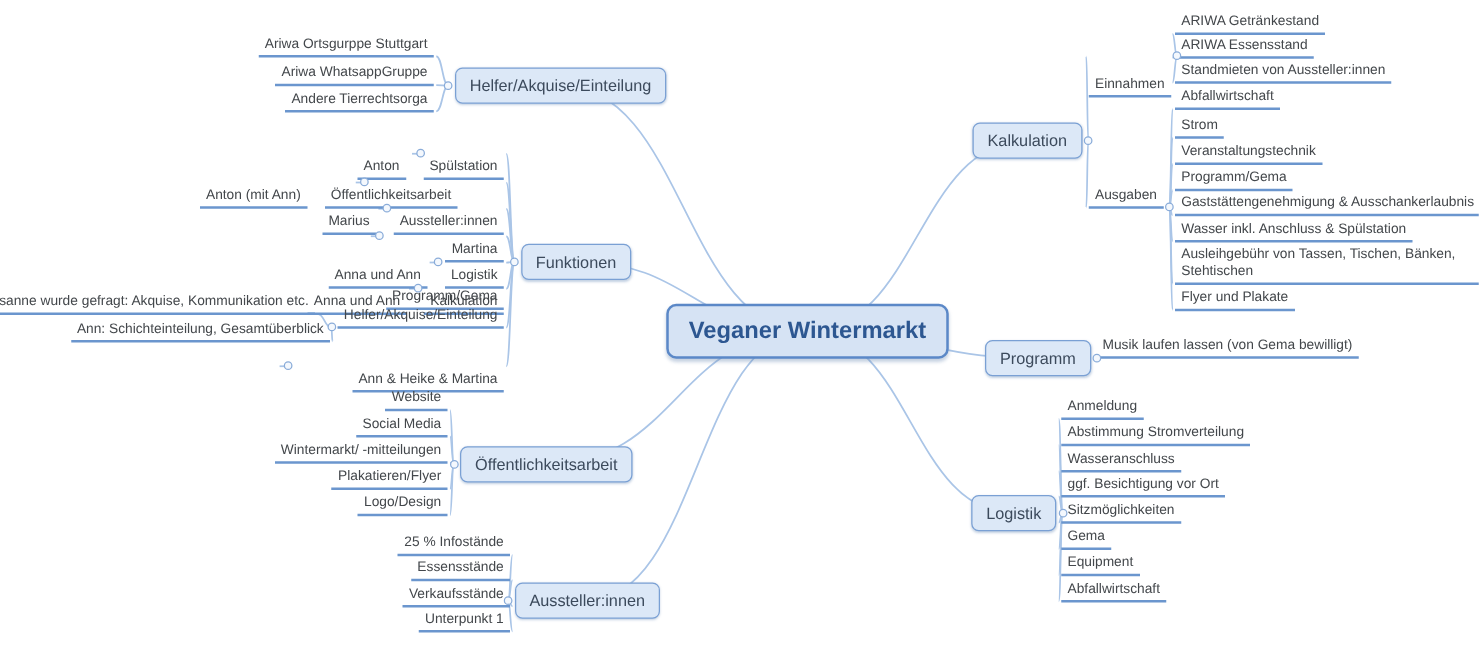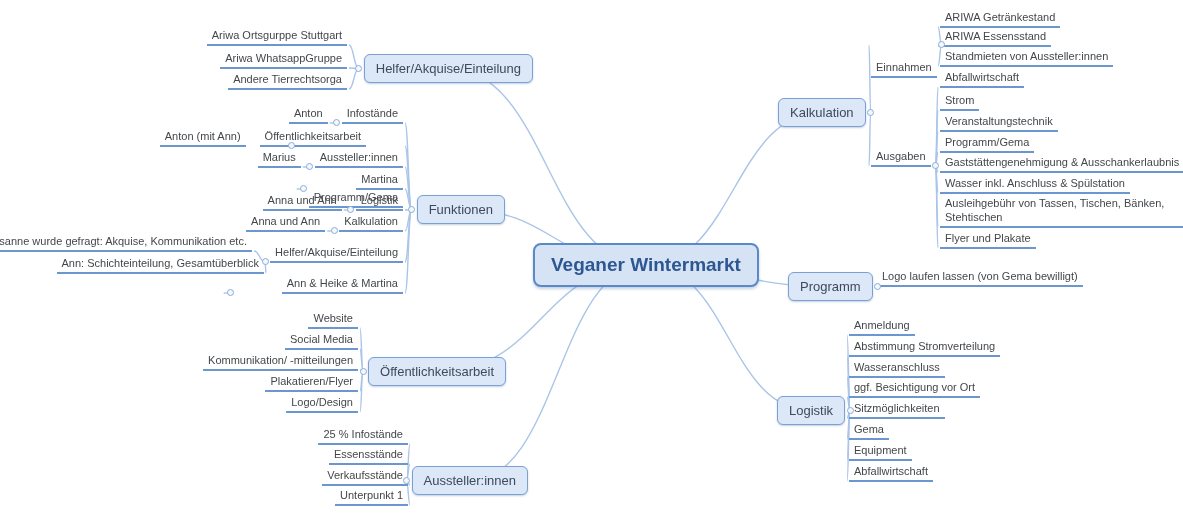--- a/index.html
+++ b/index.html
@@ -15,21 +15,21 @@
   .box{
     background:#dce8f7;border:1.4px solid #7aa0d4;border-radius:6px;
     color:#3c4a5c;font-size:13px;line-height:17px;padding:5px 11px;
     white-space:nowrap;box-shadow:0 1px 2px rgba(120,150,190,.45);
   }
   .line{
     position:absolute;z-index:2;font-size:11px;line-height:14px;color:#43474b;
     padding:0 5px 2px 5px;border-bottom:2px solid #6b96ce;white-space:nowrap;
   }
   .pair{position:absolute;z-index:2;display:flex;align-items:flex-end;}
-  .pair .line{position:static;}
+  .pair .line{position:static;margin-top:20px;}
   .pair .parentline{margin-left:14px;}
   .wrap{white-space:normal;width:250px;}
   .dot{
     position:absolute;z-index:3;width:7px;height:7px;border-radius:50%;
     background:#f4f8fd;border:1px solid #8aacd9;box-sizing:border-box;
   }
 </style>
 </head>
 <body>
 
@@ -105,21 +105,21 @@
   <div class="node box" id="nR0" style="left:778px;top:98px;">Kalkulation</div>
   <div class="node box" id="nR1" style="left:788px;top:272px;">Programm</div>
   <div class="node box" id="nR2" style="left:777px;top:396px;">Logistik</div>
 
   <div class="line" id="nL0c0" style="right:836px;top:28px;">Ariwa Ortsgurppe Stuttgart</div>
   <div class="line" id="nL0c1" style="right:836px;top:51px;">Ariwa WhatsappGruppe</div>
   <div class="line" id="nL0c2" style="right:836px;top:72px;">Andere Tierrechtsorga</div>
 
   <div class="pair" style="right:780px;top:106px;">
     <span class="line" id="nL1c0a">Anton</span>
-    <span class="line parentline" id="nL1c0">Infostände</span>
+    <span class="line parentline" id="nL1c0">Spülstation</span>
   </div>
   <div class="pair" style="right:817px;top:129px;">
     <span class="line" id="nL1c1a">Anton (mit Ann)</span>
     <span class="line parentline" id="nL1c1">Öffentlichkeitsarbeit</span>
   </div>
   <div class="pair" style="right:780px;top:150px;">
     <span class="line" id="nL1c2a">Marius</span>
     <span class="line parentline" id="nL1c2">Aussteller:innen</span>
   </div>
   <div class="pair" style="right:780px;top:172px;flex-direction:column;">
@@ -138,21 +138,21 @@
   <div class="line" id="nL1c6" style="right:780px;top:245px;">Helfer/Akquise/Einteilung</div>
   <div class="line" id="nL1c6a" style="right:931px;top:234px;">Susanne wurde gefragt: Akquise, Kommunikation etc.</div>
   <div class="line" id="nL1c6b" style="right:919px;top:256px;margin-left:44px;">Ann: Schichteinteilung, Gesamtüberblick</div>
 
   <div class="pair" style="right:780px;top:276px;">
     <span class="line" id="nL1c7a">Ann &amp; Heike &amp; Martina</span>
   </div>
 
   <div class="line" id="nL2c0" style="right:825px;top:311px;">Website</div>
   <div class="line" id="nL2c1" style="right:825px;top:332px;">Social Media</div>
-  <div class="line" id="nL2c2" style="right:825px;top:353px;">Kommunikation/ -mitteilungen</div>
+  <div class="line" id="nL2c2" style="right:825px;top:353px;">Wintermarkt/ -mitteilungen</div>
   <div class="line" id="nL2c3" style="right:825px;top:374px;">Plakatieren/Flyer</div>
   <div class="line" id="nL2c4" style="right:825px;top:395px;">Logo/Design</div>
 
   <div class="line" id="nL3c0" style="right:775px;top:427px;">25 % Infostände</div>
   <div class="line" id="nL3c1" style="right:775px;top:447px;">Essensstände</div>
   <div class="line" id="nL3c2" style="right:775px;top:468px;">Verkaufsstände</div>
   <div class="line" id="nL3c3" style="right:775px;top:488px;">Unterpunkt 1</div>
 
   <div class="line" id="nR0c0" style="left:871px;top:28px;margin-top:32px;">Einnahmen</div>
   <div class="line" id="nR0c0a" style="left:940px;top:10px;">ARIWA Getränkestand</div>
@@ -162,21 +162,21 @@
   <div class="line" id="nR0c1" style="left:871px;top:149px;">Ausgaben</div>
   <div class="line" id="nR0c1a" style="left:940px;top:70px;">Abfallwirtschaft</div>
   <div class="line" id="nR0c1b" style="left:940px;top:93px;">Strom</div>
   <div class="line" id="nR0c1c" style="left:940px;top:114px;">Veranstaltungstechnik</div>
   <div class="line" id="nR0c1d" style="left:940px;top:135px;">Programm/Gema</div>
   <div class="line" id="nR0c1e" style="left:940px;top:155px;">Gaststättengenehmigung &amp; Ausschankerlaubnis</div>
   <div class="line" id="nR0c1f" style="left:940px;top:176px;">Wasser inkl. Anschluss &amp; Spülstation</div>
   <div class="line wrap" id="nR0c1g" style="left:940px;top:196px;">Ausleihgebühr von Tassen, Tischen, Bänken, Stehtischen</div>
   <div class="line" id="nR0c1h" style="left:940px;top:231px;">Flyer und Plakate</div>
 
-  <div class="line" id="nR1c0" style="left:877px;top:269px;">Logo laufen lassen (von Gema bewilligt)</div>
+  <div class="line" id="nR1c0" style="left:877px;top:269px;">Musik laufen lassen (von Gema bewilligt)</div>
 
   <div class="line" id="nR2c0" style="left:849px;top:318px;">Anmeldung</div>
   <div class="line" id="nR2c1" style="left:849px;top:339px;">Abstimmung Stromverteilung</div>
   <div class="line" id="nR2c2" style="left:849px;top:360px;">Wasseranschluss</div>
   <div class="line" id="nR2c3" style="left:849px;top:380px;">ggf. Besichtigung vor Ort</div>
   <div class="line" id="nR2c4" style="left:849px;top:401px;">Sitzmöglichkeiten</div>
   <div class="line" id="nR2c5" style="left:849px;top:422px;">Gema</div>
   <div class="line" id="nR2c6" style="left:849px;top:443px;">Equipment</div>
   <div class="line" id="nR2c7" style="left:849px;top:464px;">Abfallwirtschaft</div>
 <span class="dot" style="left: 355.25px; top: 64.5px;"></span>

